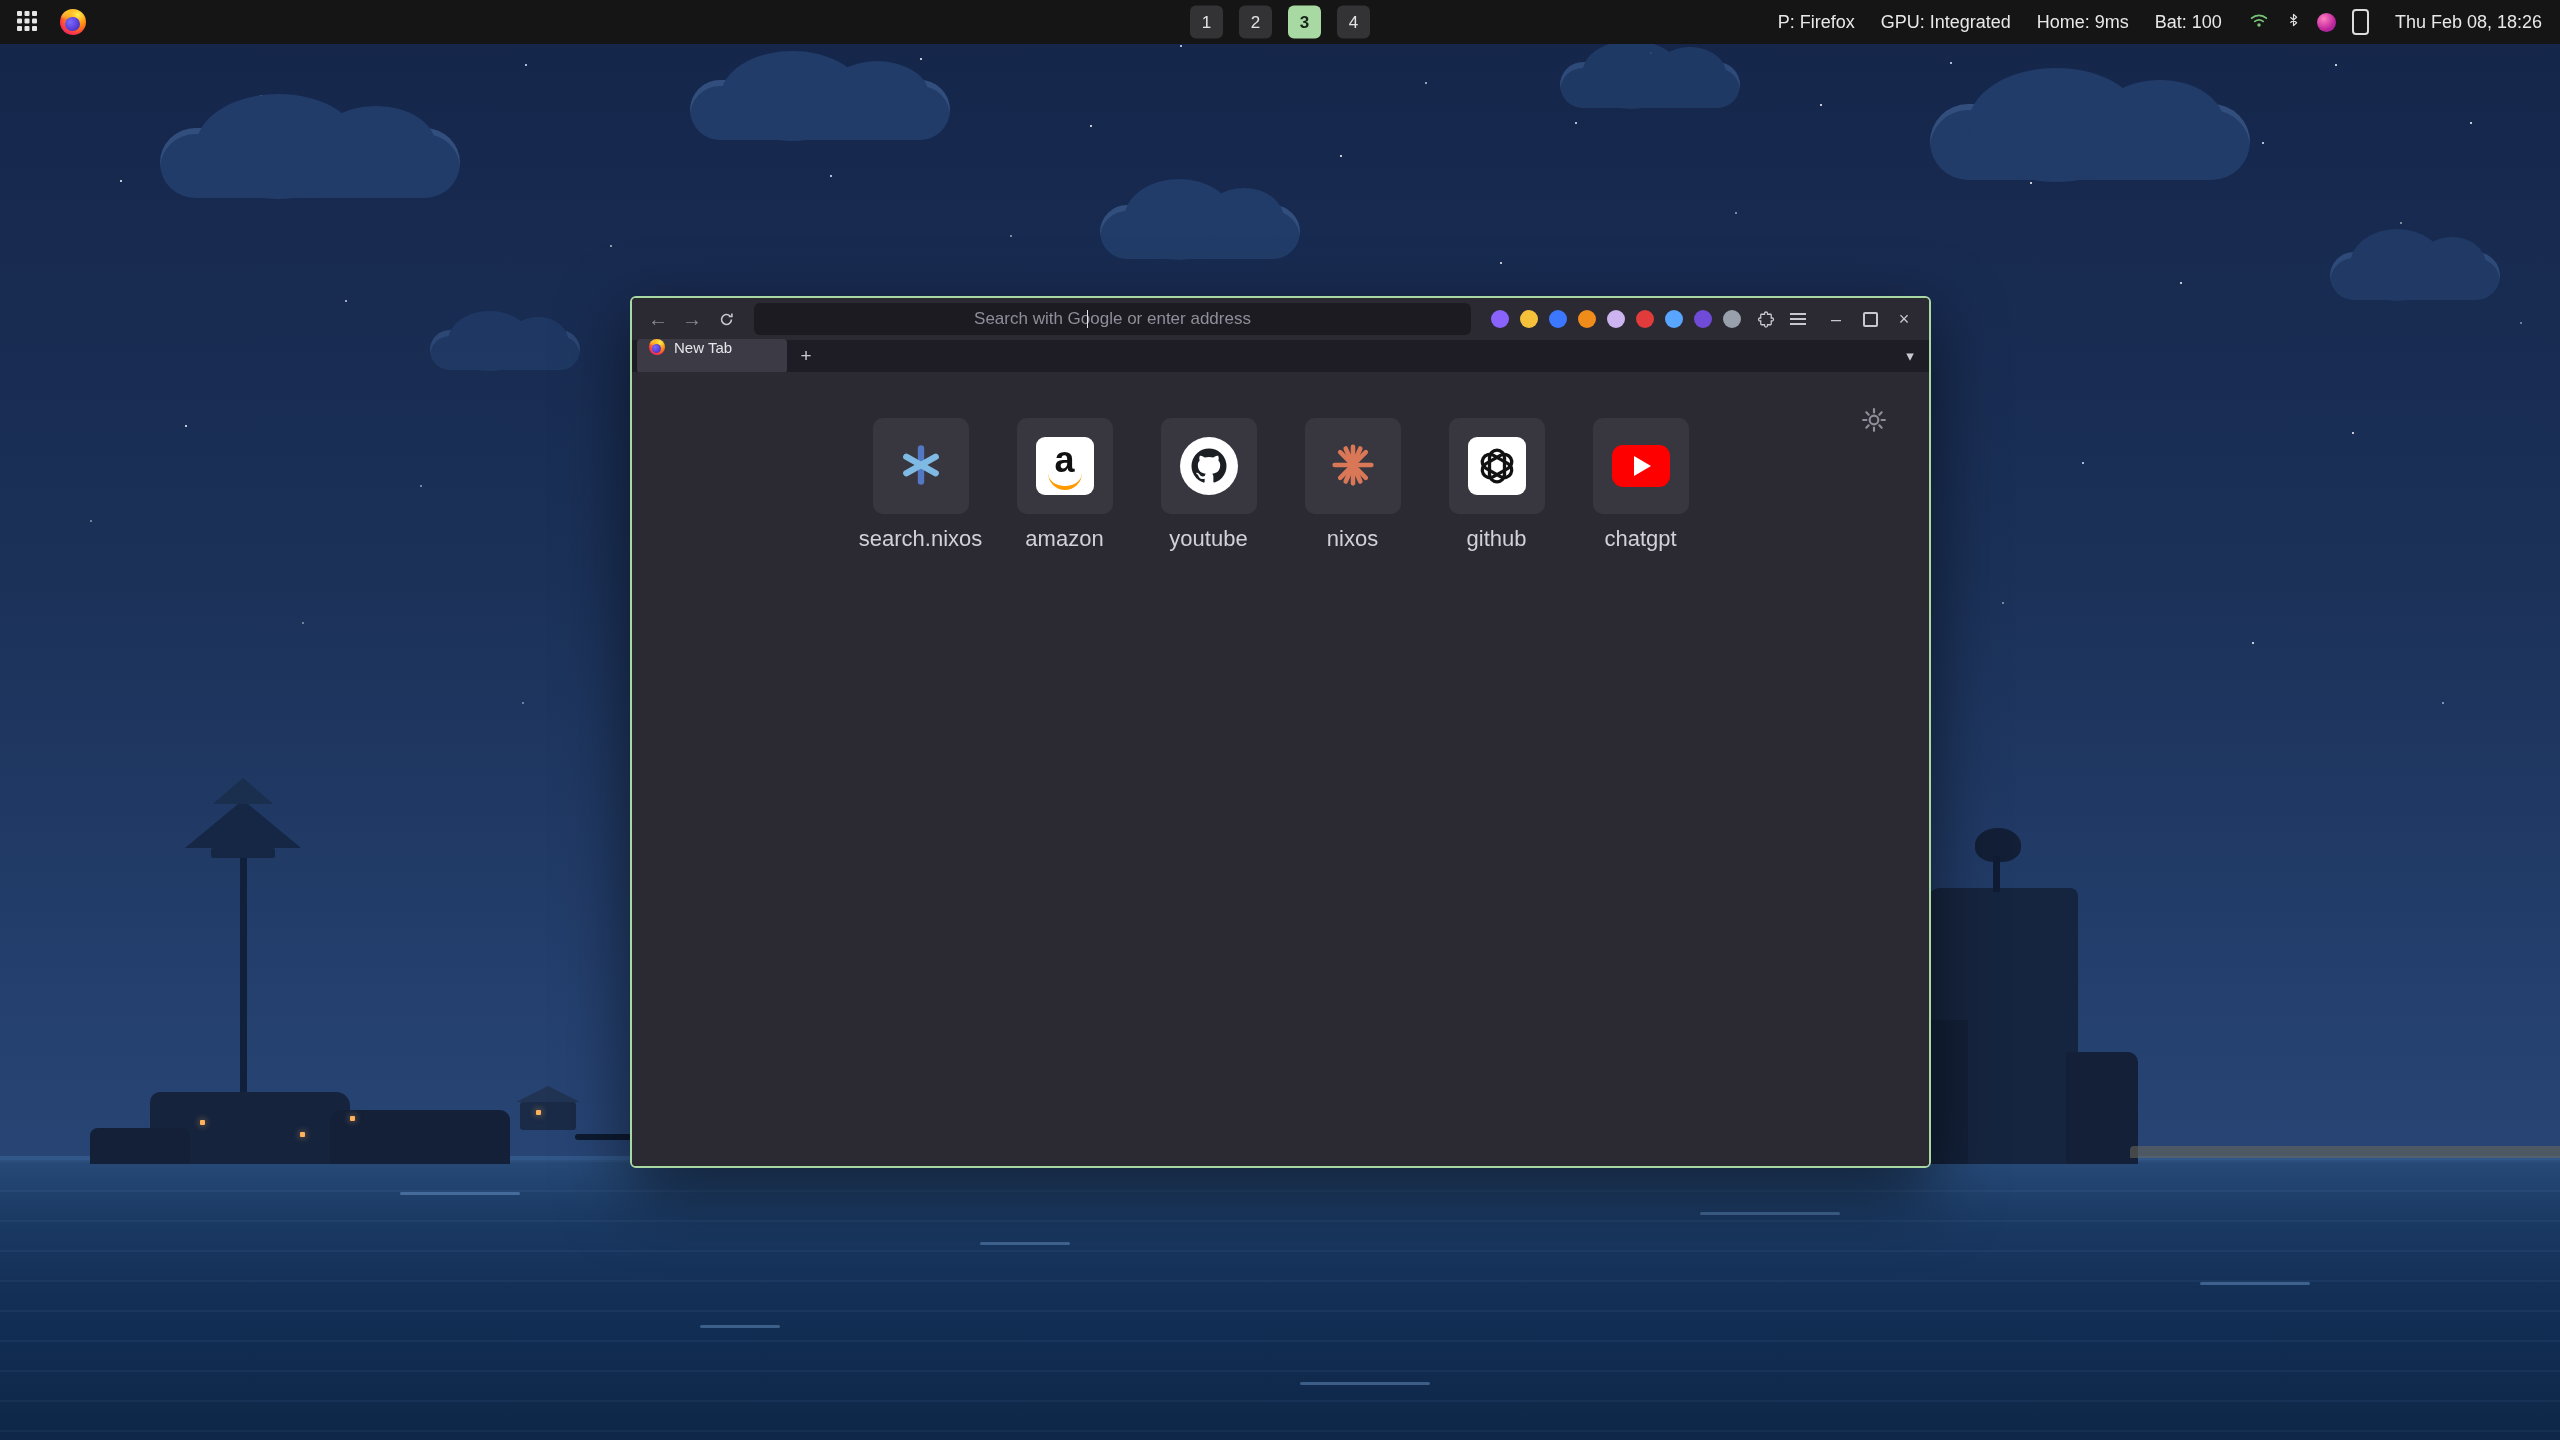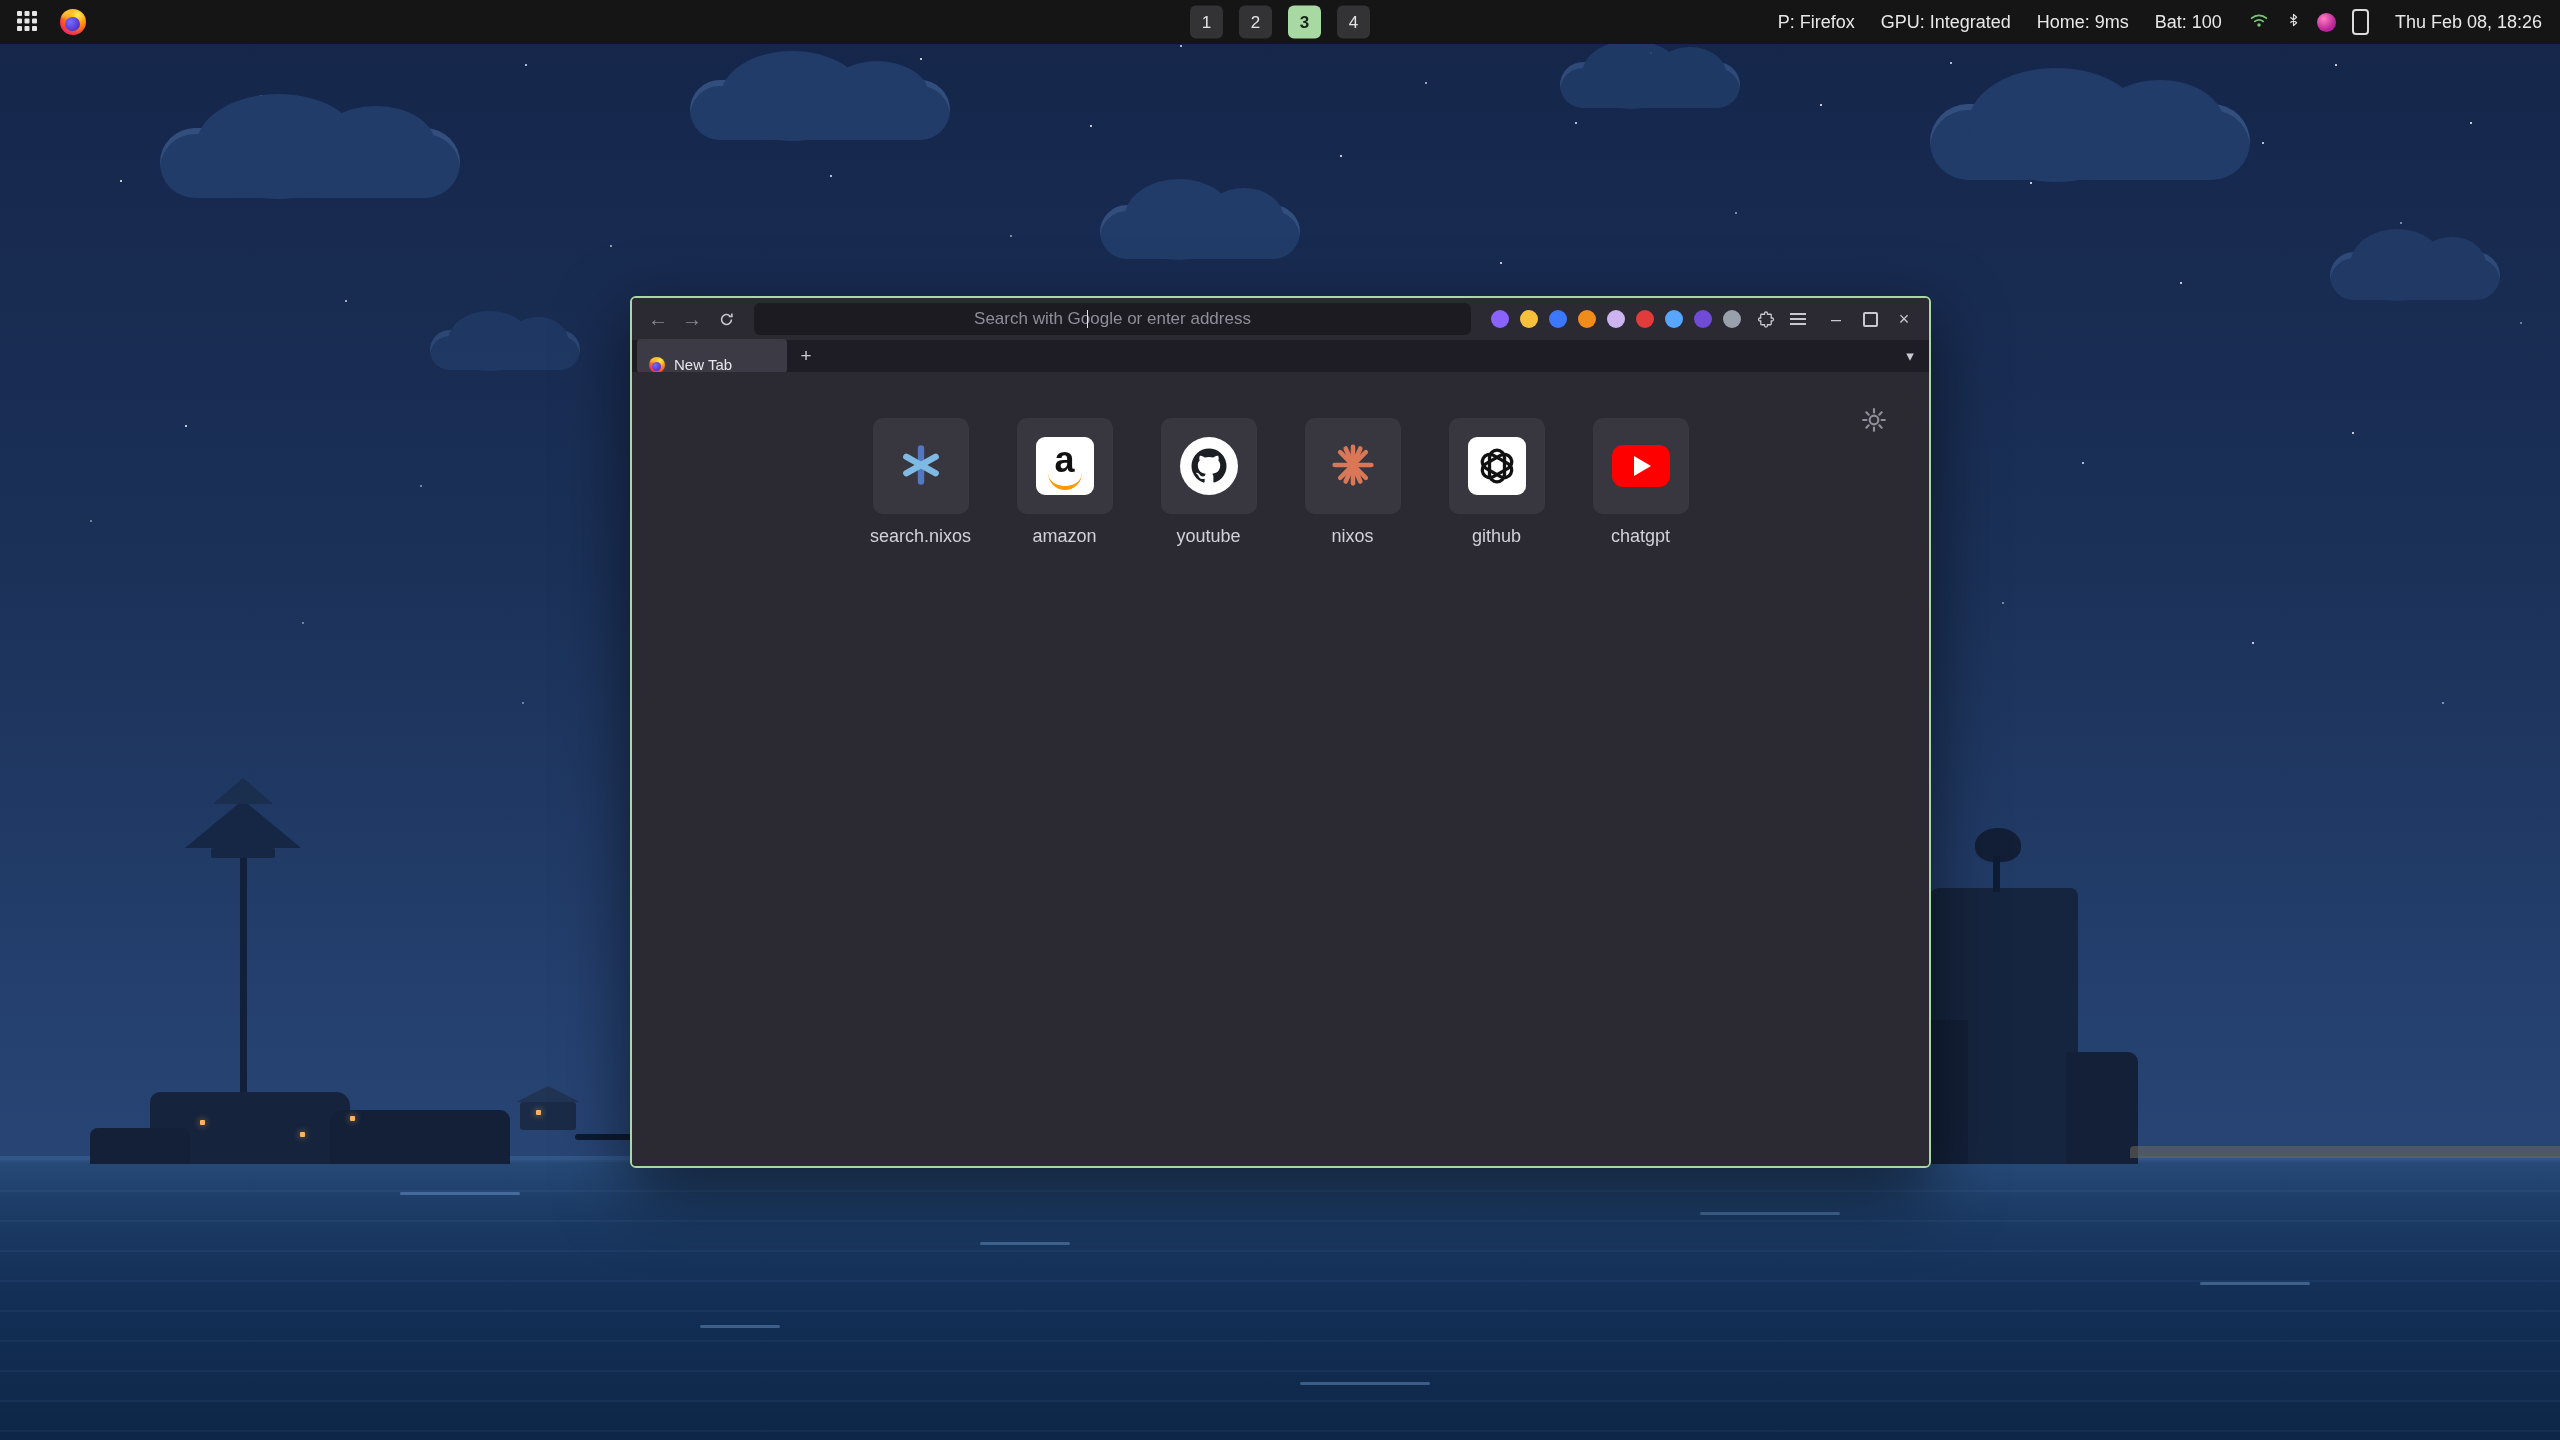--- a/index.html
+++ b/index.html
@@ -87,21 +87,21 @@
   .caret{position:absolute;left:calc(50% - 26px);top:7px;width:1.5px;height:18px;background:#e6e5ea;}
   .ext-row{display:flex;align-items:center;gap:11px;margin:0 8px;}
   .ext-dot{width:18px;height:18px;border-radius:50%;border:0;padding:0;cursor:pointer;}
   .tool-ico{width:30px;height:30px;border:0;background:none;border-radius:6px;display:flex;align-items:center;
     justify-content:center;cursor:pointer;color:#c9c8d0;font-size:18px;font-family:inherit;}
   .hamb{width:16px;height:2px;background:#c9c8d0;box-shadow:0 -5px 0 #c9c8d0,0 5px 0 #c9c8d0;}
   .maxbox{width:11px;height:11px;border:2px solid #c9c8d0;border-radius:2px;}
   .winctl{display:flex;align-items:center;gap:4px;margin-left:6px;}
 
   .tabstrip{height:32px;flex:0 0 32px;background:#1e1d25;display:flex;align-items:center;padding:0 5px;gap:6px;}
-  .tab{display:flex;align-items:flex-end;gap:9px;height:34px;padding:0 12px;min-width:150px;background:#3c3b45;
+  .tab{display:flex;align-items:flex-start;gap:9px;height:34px;padding:0 12px;min-width:150px;background:#3c3b45;
     border-radius:4px;color:#e6e5ea;font-size:15px;cursor:pointer;border:0;font-family:inherit;}
   .tab-new{width:26px;height:26px;border:0;background:none;color:#c9c8d0;font-size:19px;border-radius:4px;
     display:flex;align-items:center;justify-content:center;cursor:pointer;}
   .strip-spacer{flex:1;}
   .alltabs{width:28px;height:26px;border:0;background:none;color:#c9c8d0;font-size:15px;cursor:pointer;}
 
   .content{position:relative;flex:1;background:#2b2a33;display:flex;flex-direction:column;align-items:center;}
   .gear-btn{position:absolute;top:34px;right:36px;border:0;background:none;cursor:pointer;}
   .ntp-row{margin-top:228px;display:flex;align-items:center;gap:20px;}
   .ff-logo{border-radius:50%;position:relative;overflow:hidden;flex:none;
@@ -113,21 +113,21 @@
   .ff-74{width:74px;height:74px;}
   .ff-16{width:16px;height:16px;}
   .ff-26{width:26px;height:26px;}
   .wordmark{font-size:52px;font-weight:bold;color:#fbfbfe;letter-spacing:-1px;margin-right:14px;}
   .ntp-search{width:540px;height:52px;background:#42414d;border-radius:10px;display:flex;align-items:center;
     gap:14px;padding:0 18px;color:#b4b3bd;font-size:19px;cursor:text;box-shadow:0 2px 6px rgba(0,0,0,.25);}
   .tiles{margin-top:46px;display:flex;gap:48px;}
   .tile{width:96px;display:flex;flex-direction:column;align-items:center;gap:12px;border:0;background:none;
     cursor:pointer;font-family:inherit;padding:0;}
   .tile-card{width:96px;height:96px;border-radius:10px;background:#38373f;display:flex;align-items:center;justify-content:center;}
-  .tile-label{font-size:18px;color:#d2d1d9;}
+  .tile-label{font-size:22px;color:#d2d1d9;}
   .white-card{width:58px;height:58px;background:#fff;border-radius:9px;display:flex;flex-direction:column;
     align-items:center;justify-content:center;}
   .white-circle{width:58px;height:58px;background:#fff;border-radius:50%;display:flex;align-items:center;justify-content:center;}
   .amz-a{font-size:36px;font-weight:bold;color:#111;line-height:.8;margin-top:4px;}
   .amz-smile{width:34px;height:13px;border:0 solid #ff9900;border-bottom-width:4px;
     border-radius:0 0 50% 50% / 0 0 100% 100%;margin-top:-2px;}
   .yt-card{width:58px;height:42px;background:#f00;border-radius:11px;display:flex;align-items:center;justify-content:center;}
   .yt-tri{width:0;height:0;border-left:17px solid #fff;border-top:10px solid transparent;border-bottom:10px solid transparent;margin-left:4px;}
 </style>
 </head>

